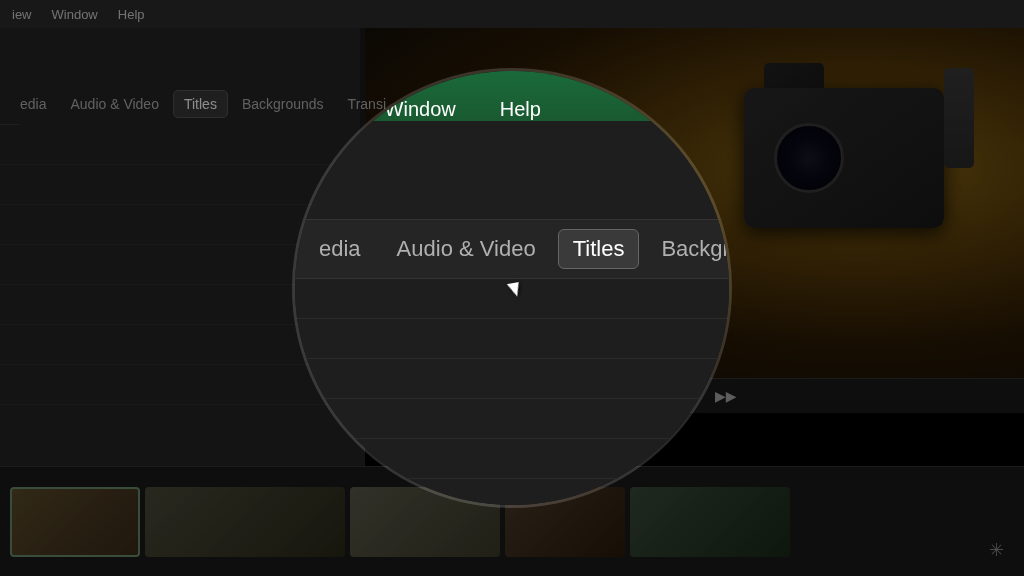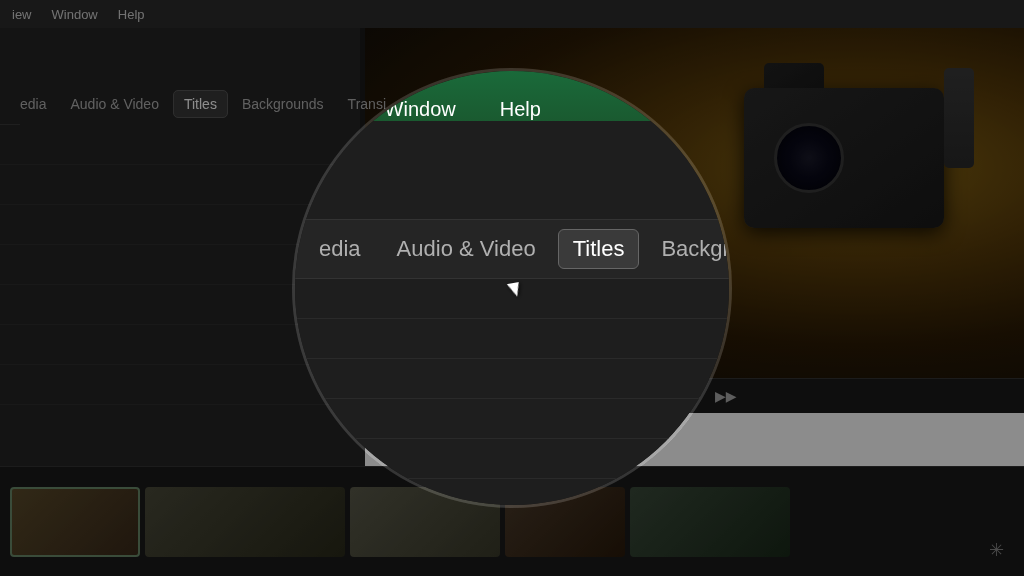--- a/index.html
+++ b/index.html
@@ -10,21 +10,21 @@
       background: #1a1a1a;
       overflow: hidden;
       font-family: -apple-system, BlinkMacSystemFont, 'Helvetica Neue', sans-serif;
       position: relative;
     }
 
     
     .app-container {
       width: 1024px;
       height: 576px;
-      background: #ffffff;
+      background: #000000;
       position: relative;
       overflow: hidden;
     }
 
     
     .menu-bar {
       position: absolute;
       top: 0;
       left: 0;
       right: 0;

